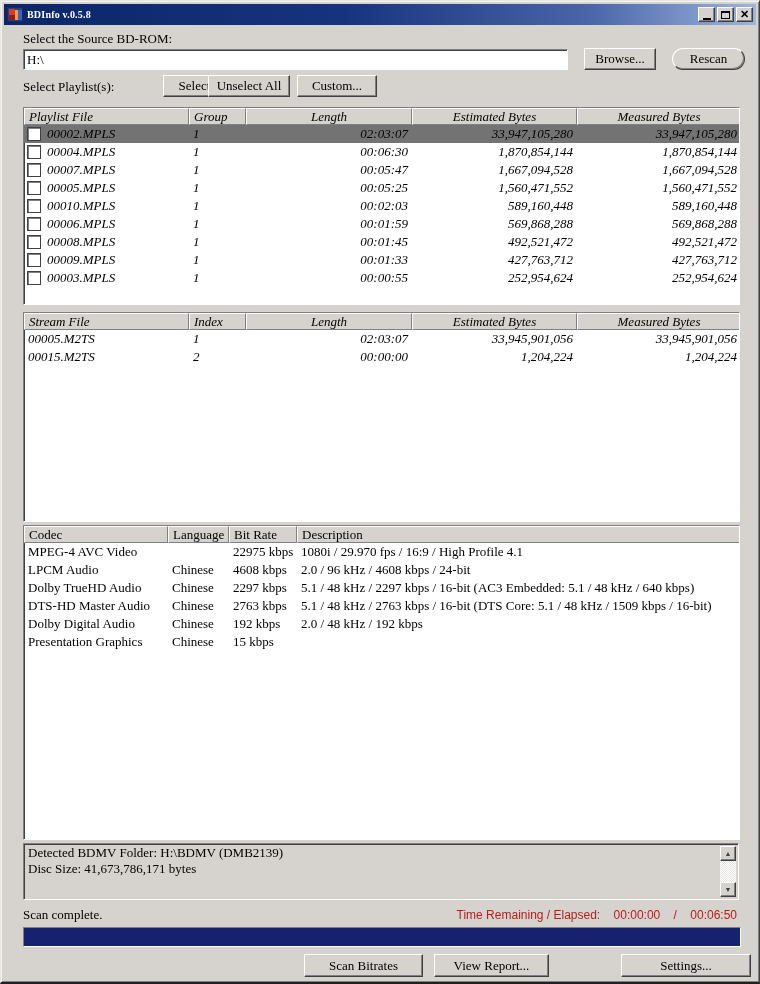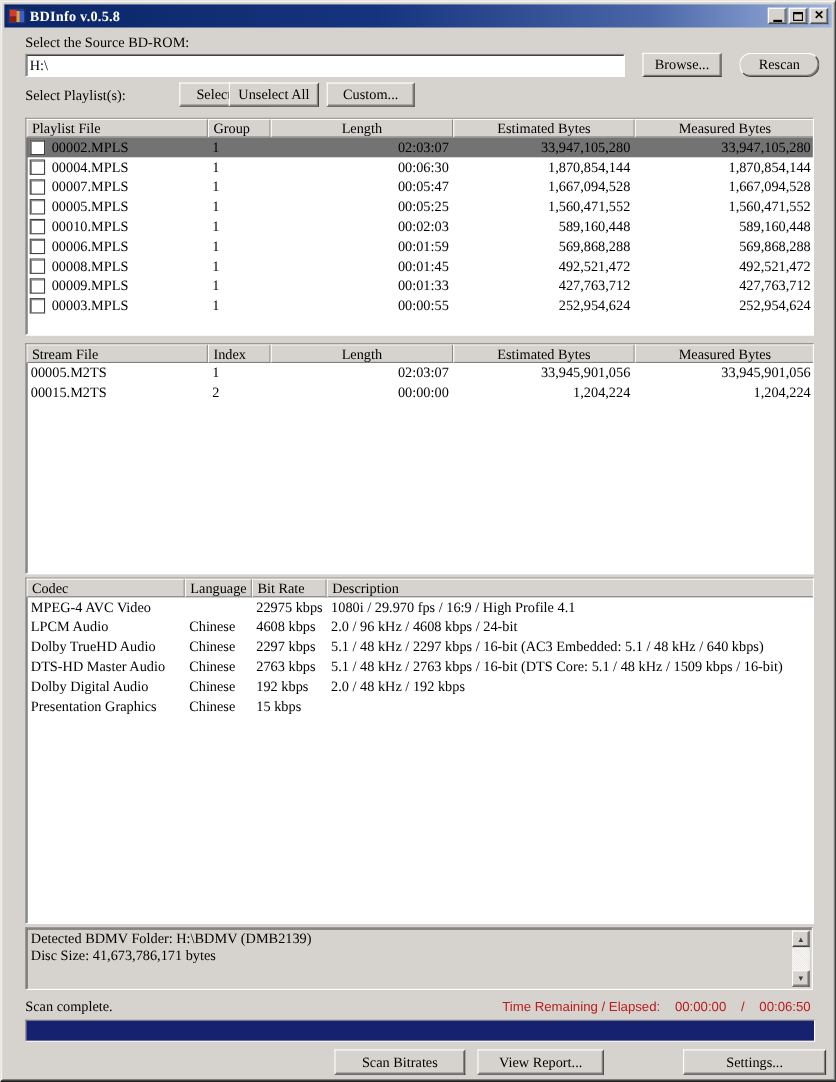--- a/index.html
+++ b/index.html
@@ -9,21 +9,21 @@
     box-shadow:inset 1px 1px 0 #f5f4f2, inset -1px -1px 0 #808080;}
   
   .titlebar{position:absolute;top:3px;left:3px;right:3px;height:21px;
     background:linear-gradient(90deg,#0b2668 0%,#16347e 45%,#4a66a8 78%,#9db4de 100%);
     display:flex;align-items:center;padding:0 3px;}
   .titleicon{width:16px;height:15px;margin-right:4px;position:relative;flex:0 0 auto;background:#2a3f86;border:1px solid #1a2a5a;box-sizing:border-box;}
   .titleicon .sq-red{position:absolute;left:1px;top:1px;width:6px;height:6px;background:#d43b28;}
   .titleicon .sq-darkred{position:absolute;left:1px;top:7px;width:6px;height:5px;background:#8c1f14;}
   .titleicon .sq-orange{position:absolute;left:7px;top:2px;width:3px;height:10px;background:#e8a33c;}
   .titleicon .sq-blue{position:absolute;left:10px;top:2px;width:4px;height:10px;background:#3c5ecf;}
-  .title-text{color:#fff;font-weight:bold;font-size:13px;letter-spacing:.2px;}
+  .title-text{color:#fff;font-weight:bold;font-size:10px;letter-spacing:.2px;}
   .winbtns{margin-left:auto;display:flex;gap:2px;}
   .winbtn{width:17px;height:15px;background:#d6d3ce;border-top:1px solid #fff;border-left:1px solid #fff;border-right:1px solid #404040;border-bottom:1px solid #404040;box-shadow:inset -1px -1px 0 #808080;display:flex;align-items:center;justify-content:center;font-family:"Liberation Sans",sans-serif;font-size:10px;font-weight:bold;line-height:1;box-sizing:border-box;}
   .winbtn .glyph-min{display:block;width:8px;height:2px;background:#000;margin-top:8px;}
   .winbtn .glyph-max{display:block;width:9px;height:8px;border:1px solid #000;border-top:2px solid #000;box-sizing:border-box;}
   .winbtn .glyph-close{font-size:11px;margin-top:-1px;}
   
   .btn95{position:absolute;background:#d6d3ce;border-top:1px solid #fff;border-left:1px solid #fff;border-right:1px solid #404040;border-bottom:1px solid #404040;box-shadow:inset -1px -1px 0 #808080;
     font-family:Liberation Serif, serif;font-size:13px;text-align:center;line-height:20px;box-sizing:border-box;cursor:default;}
   .sunken{border-top:1px solid #808080;border-left:1px solid #808080;border-right:1px solid #fff;border-bottom:1px solid #fff;box-shadow:inset 1px 1px 0 #404040;box-sizing:border-box;}
   .lbl{position:absolute;white-space:nowrap;}
@@ -33,21 +33,21 @@
   .tbl{position:absolute;left:22px;width:717px;background:#fff;border-top:1px solid #808080;border-left:1px solid #808080;border-right:1px solid #fff;border-bottom:1px solid #fff;box-shadow:inset 1px 1px 0 #404040;box-sizing:border-box;overflow:hidden;}
   .thead{display:grid;height:17px;background:#d6d3ce;}
   .th{border-top:1px solid #fff;border-left:1px solid #fff;border-right:1px solid #808080;border-bottom:1px solid #808080;box-sizing:border-box;padding:0 4px;line-height:15px;overflow:hidden;white-space:nowrap;}
   .th.num{text-align:center;}
   .trow{display:grid;height:18px;line-height:18px;}
   .trow.selected{background:#737373;}
   .c{padding:0 4px;overflow:hidden;white-space:nowrap;box-sizing:border-box;}
   .c.num{text-align:right;}
   .c.file{display:flex;align-items:center;gap:6px;padding-left:3px;}
   .checkbox{flex:0 0 auto;width:12px;height:12px;background:#fff;border:1px solid #404040;box-shadow:inset 1px 1px 0 #808080;box-sizing:content-box;}
-  .grid-pl{grid-template-columns:165px 57px 166px 165px 164px;}
+  .grid-pl{grid-template-columns:165px 57px 166px 165px 164px;font-style:italic;}
   .grid-cd{grid-template-columns:144px 61px 68px 444px;}
   
   .infobox{position:absolute;left:22px;top:842px;width:716px;height:57px;background:#d6d3ce;border-top:1px solid #808080;border-left:1px solid #808080;border-right:1px solid #fff;border-bottom:1px solid #fff;box-shadow:inset 1px 1px 0 #404040;box-sizing:border-box;}
   .infobox .text{position:absolute;left:4px;top:1px;right:20px;line-height:16px;}
   .vscroll{position:absolute;top:2px;right:2px;bottom:2px;width:16px;background:#e8e6e2;background-image:linear-gradient(45deg,#fff 25%,transparent 25%,transparent 75%,#fff 75%),linear-gradient(45deg,#fff 25%,transparent 25%,transparent 75%,#fff 75%);background-size:2px 2px;background-position:0 0,1px 1px;}
   .sbtn{position:absolute;left:0;width:16px;height:15px;background:#d6d3ce;border-top:1px solid #fff;border-left:1px solid #fff;border-right:1px solid #404040;border-bottom:1px solid #404040;box-shadow:inset -1px -1px 0 #808080;font-size:7px;text-align:center;line-height:14px;color:#404040;box-sizing:border-box;}
   .sbtn.up{top:0;}
   .sbtn.down{bottom:0;}
   
   .timebar{position:absolute;top:907px;right:22px;font-family:"Liberation Sans","DejaVu Sans",sans-serif;font-size:12px;white-space:nowrap;color:#b91c1c;}

